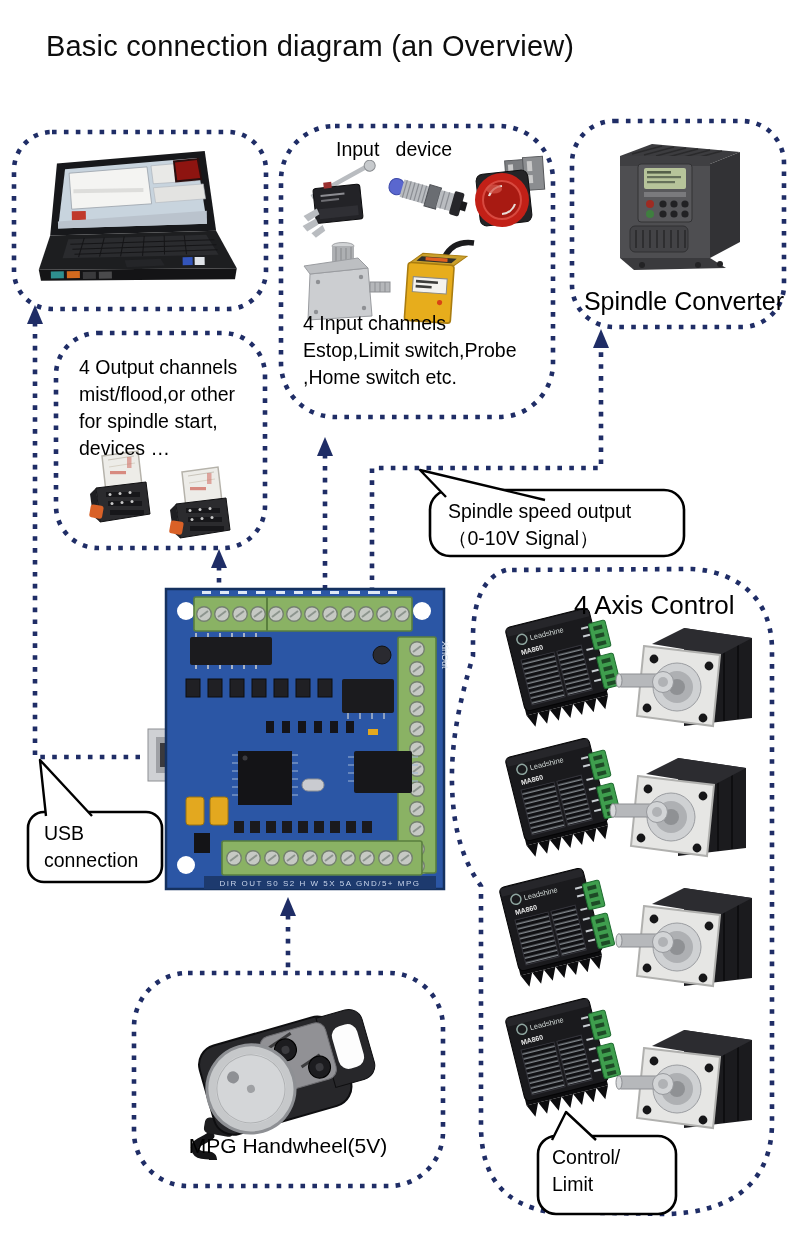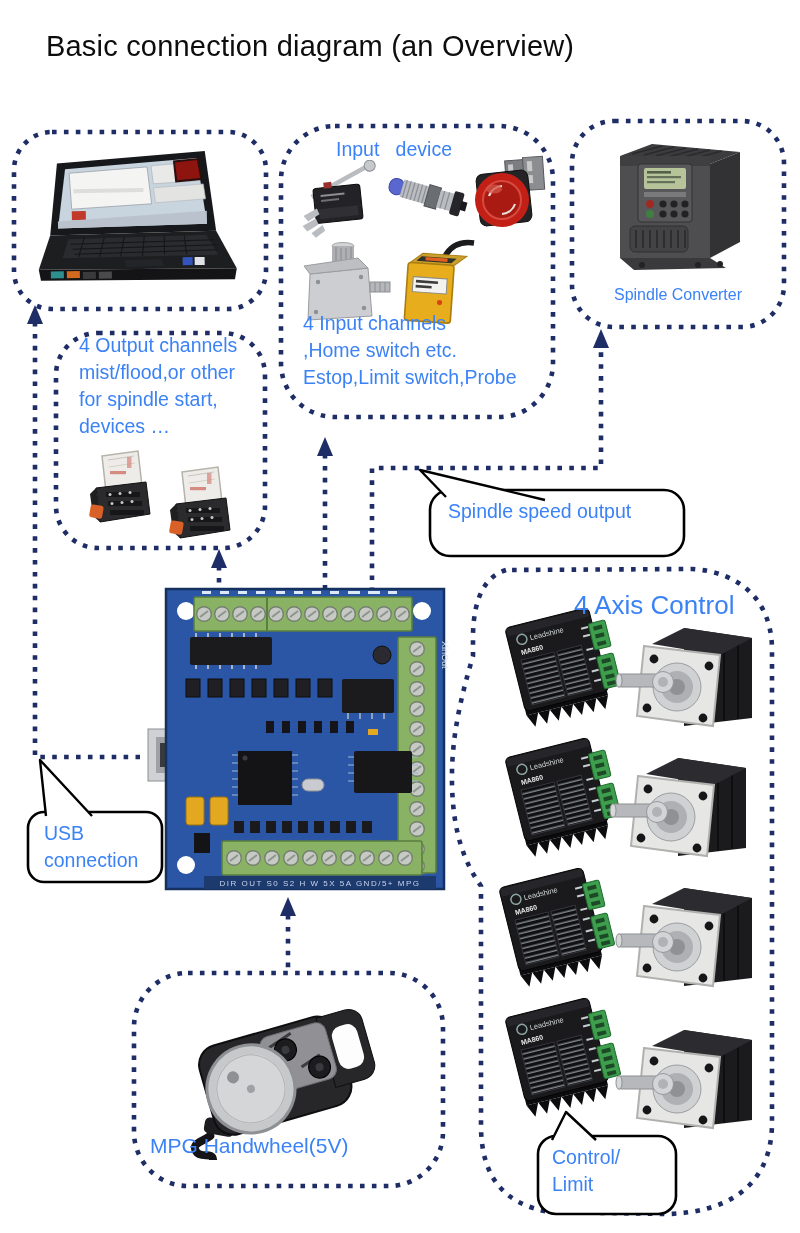--- a/index.html
+++ b/index.html
@@ -4,26 +4,26 @@
 <style>
   html,body{margin:0;padding:0}
   body{width:800px;height:1233px;position:relative;background:#fff;
        font-family:"Liberation Sans",sans-serif;overflow:hidden}
   .abs{position:absolute}
   svg{display:block}
   .dash{fill:none;stroke:#1f2d66;stroke-width:4.6;stroke-dasharray:4.6 7.3}
   .ah{fill:#1f2d66;stroke:none}
   .bub{fill:#fff;stroke:#000;stroke-width:2.6}
   .tailfill{fill:#fff;stroke:#000;stroke-width:2.4;stroke-linejoin:round}
-  .t{position:absolute;color:#3b82f6;white-space:pre;line-height:1.38}
+  .t{position:absolute;color:#000000;white-space:pre;line-height:1.38}
   .title{font-size:29px;letter-spacing:.2px;color:#0d0d0d}
   .cap{font-size:19.5px}
-  .capc{font-size:16px;text-align:center}
+  .capc{font-size:25px;text-align:right}
   .axiscap{font-size:26px}
-  .mpgcap{font-size:21px;text-align:left}
+  .mpgcap{font-size:21px;text-align:center}
 </style>
 </head>
 <body>
 
 <svg class="abs" style="left:0;top:0;z-index:1" width="800" height="1233" viewBox="0 0 800 1233">
 
   <rect class="dash" x="14" y="132" width="252" height="177" rx="38"></rect>
   <rect class="dash" x="281" y="126" width="272" height="291" rx="54"></rect>
   <rect class="dash" x="572" y="121" width="212" height="206" rx="42"></rect>
   <rect class="dash" x="56" y="333" width="209" height="215" rx="42"></rect>
@@ -510,42 +510,43 @@
     <path class="tailfill" d="M552,1140 L566,1112 L596,1140"></path>
   </g>
 </svg>
 
 <div class="t title abs" style="left:46px;top:26px;z-index:6">Basic connection diagram (an Overview)</div>
 
 <div class="t cap abs" style="left:336px;top:136px;z-index:6">Input   device</div>
 
 <div class="abs" style="left:303px;top:310px;z-index:6">
   <div class="t cap" style="position:static">4 Input channels</div>
+  <div class="t cap" style="position:static">Estop,Limit switch,Probe</div>
   <div class="t cap" style="position:static">,Home switch etc.</div>
-  <div class="t cap" style="position:static">Estop,Limit switch,Probe</div>
 </div>
 
 <div class="t capc abs" style="left:572px;top:284px;width:212px;z-index:6">Spindle Converter</div>
 
-<div class="abs" style="left:79px;top:332px;z-index:6">
+<div class="abs" style="left:79px;top:354px;z-index:6">
   <div class="t cap" style="position:static">4 Output channels</div>
   <div class="t cap" style="position:static">mist/flood,or other</div>
   <div class="t cap" style="position:static">for spindle start,</div>
   <div class="t cap" style="position:static">devices …</div>
 </div>
 
 <div class="t axiscap abs" style="left:574px;top:588px;z-index:6">4 Axis Control</div>
 
 <div class="t mpgcap abs" style="left:150px;top:1132px;width:276px;z-index:6">MPG Handwheel(5V)</div>
 
 <div class="abs" style="left:44px;top:820px;z-index:6">
   <div class="t cap" style="position:static">USB</div>
   <div class="t cap" style="position:static">connection</div>
 </div>
 
 <div class="abs" style="left:448px;top:498px;z-index:6">
   <div class="t cap" style="position:static">Spindle speed output</div>
+  <div class="t cap" style="position:static">（0-10V Signal）</div>
 </div>
 
 <div class="abs" style="left:552px;top:1144px;z-index:6">
   <div class="t cap" style="position:static">Control/</div>
   <div class="t cap" style="position:static">Limit</div>
 </div>
 
 </body></html>

